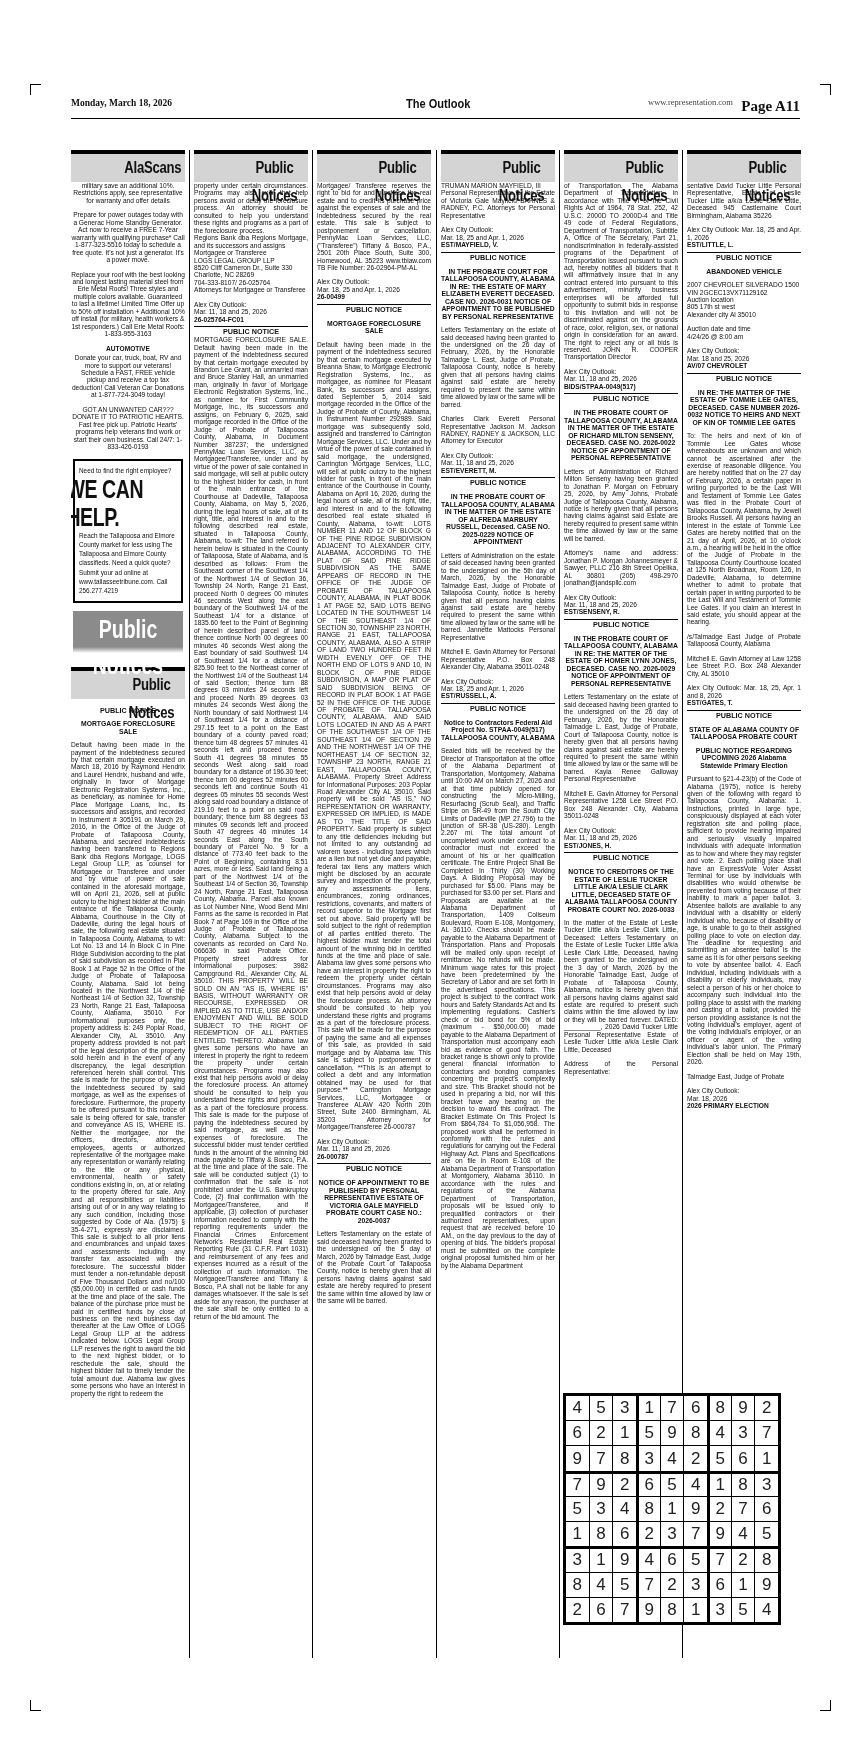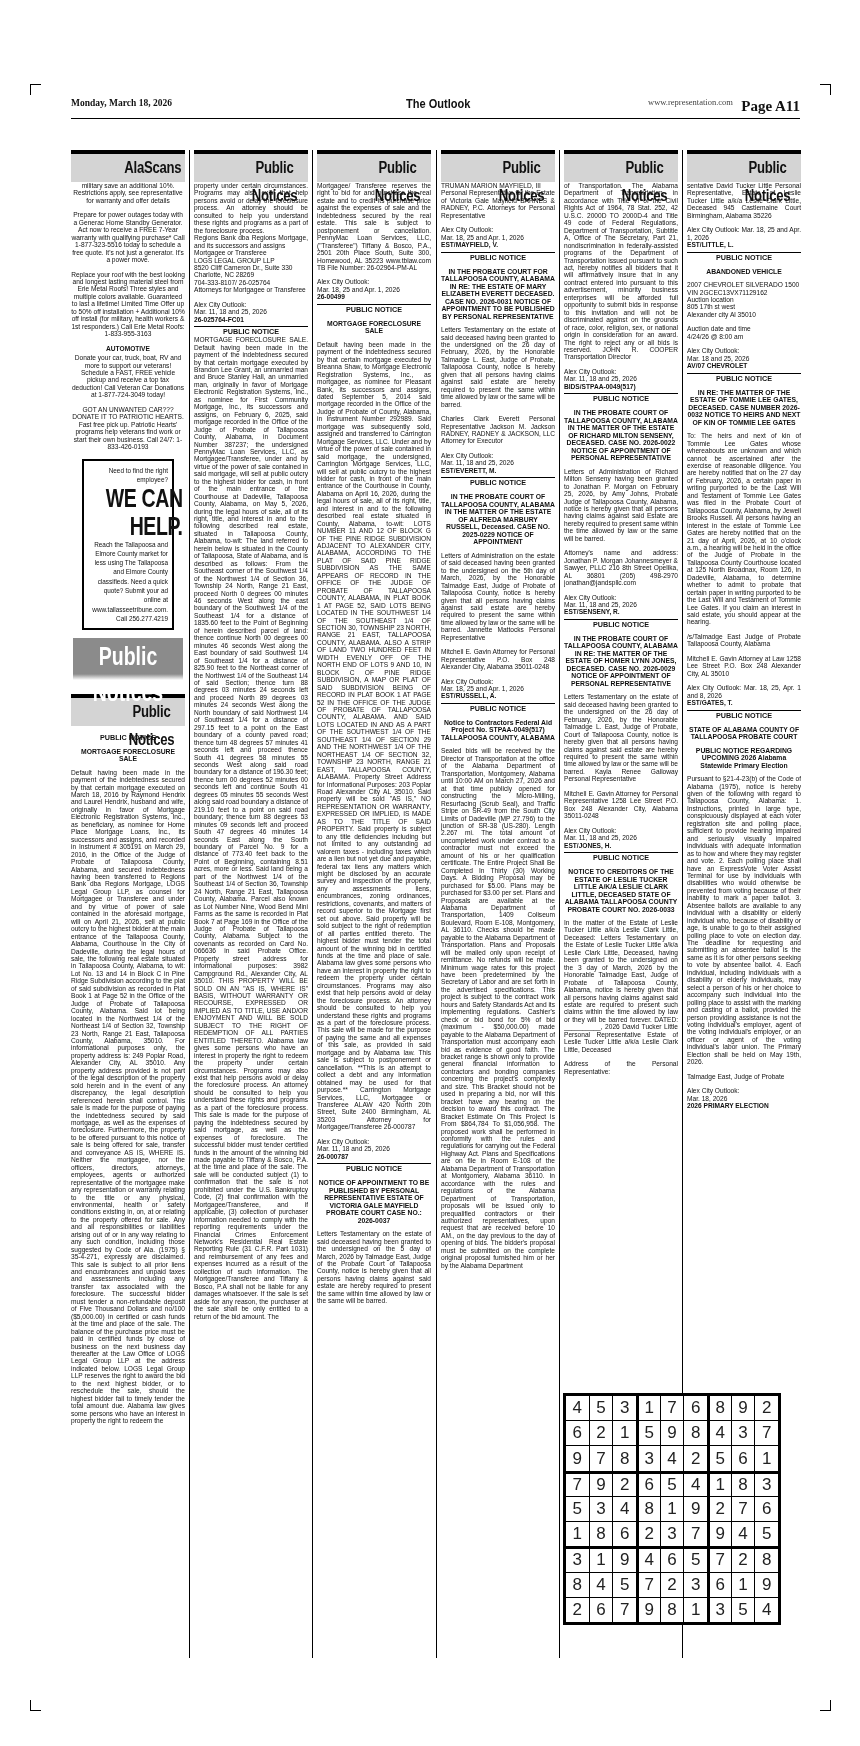--- a/index.html
+++ b/index.html
@@ -30,21 +30,21 @@
   .col-head span { display: inline-block; transform: scaleX(0.82); }
 
   .txt { font-size: 6.6px; line-height: 7.45px; text-align: justify; margin: 0; hyphens: auto; }
   .txt.center { text-align: center; }
   .txt.bold { font-weight: bold; }
   .gap { height: 7px; }
   .notice-bar { border-top: 1.2px solid #000; margin-top: 3px; padding-top: 1px; text-align: center; font-weight: bold; font-size: 7.2px; line-height: 8px; }
   .notice-title { font-weight: bold; text-align: center; font-size: 6.8px; line-height: 7.5px; margin: 6px 0; }
   .stamp { font-weight: bold; font-size: 6.6px; line-height: 7.45px; }
 
-  .ad-box { border: 2px solid #000; margin: 8px 11px; padding: 5px 4px; text-align: right; }
+  .ad-box { border: 2px solid #000; margin: 8px 2px; padding: 5px 4px; text-align: left; }
   .ad-box .small { font-size: 6.4px; line-height: 9px; }
   .ad-box .big { font-weight: bold; font-size: 25px; line-height: 28px; letter-spacing: -0.5px; transform: scaleX(0.78); display: block; margin: 0 -30px; }
   .ad-box .body { font-size: 6.4px; line-height: 9.3px; }
   .pn-banner { background: #8b8b8b; color: #fff; font-weight: bold; font-size: 26px; text-align: center; height: 36px; line-height: 36px; margin: 0 2px; }
   .pn-banner span { display: inline-block; transform: scaleX(0.75); }
   .pn-shadow { height: 6px; margin: 0 2px; background: linear-gradient(#8b8b8b, #fff); }
   .sub-head { margin-top: 14px; }
 
   .sudoku { position: absolute; left: 563px; top: 1393px; width: 218px; height: 232px; border: 3px solid #000; display: grid; grid-template-columns: repeat(9, 1fr); grid-template-rows: repeat(9, 1fr); background: #000; gap: 1px; box-sizing: border-box; }
   .sudoku .cell { background: #fff; display: flex; align-items: center; justify-content: center; font-size: 17px; color: #222; }

